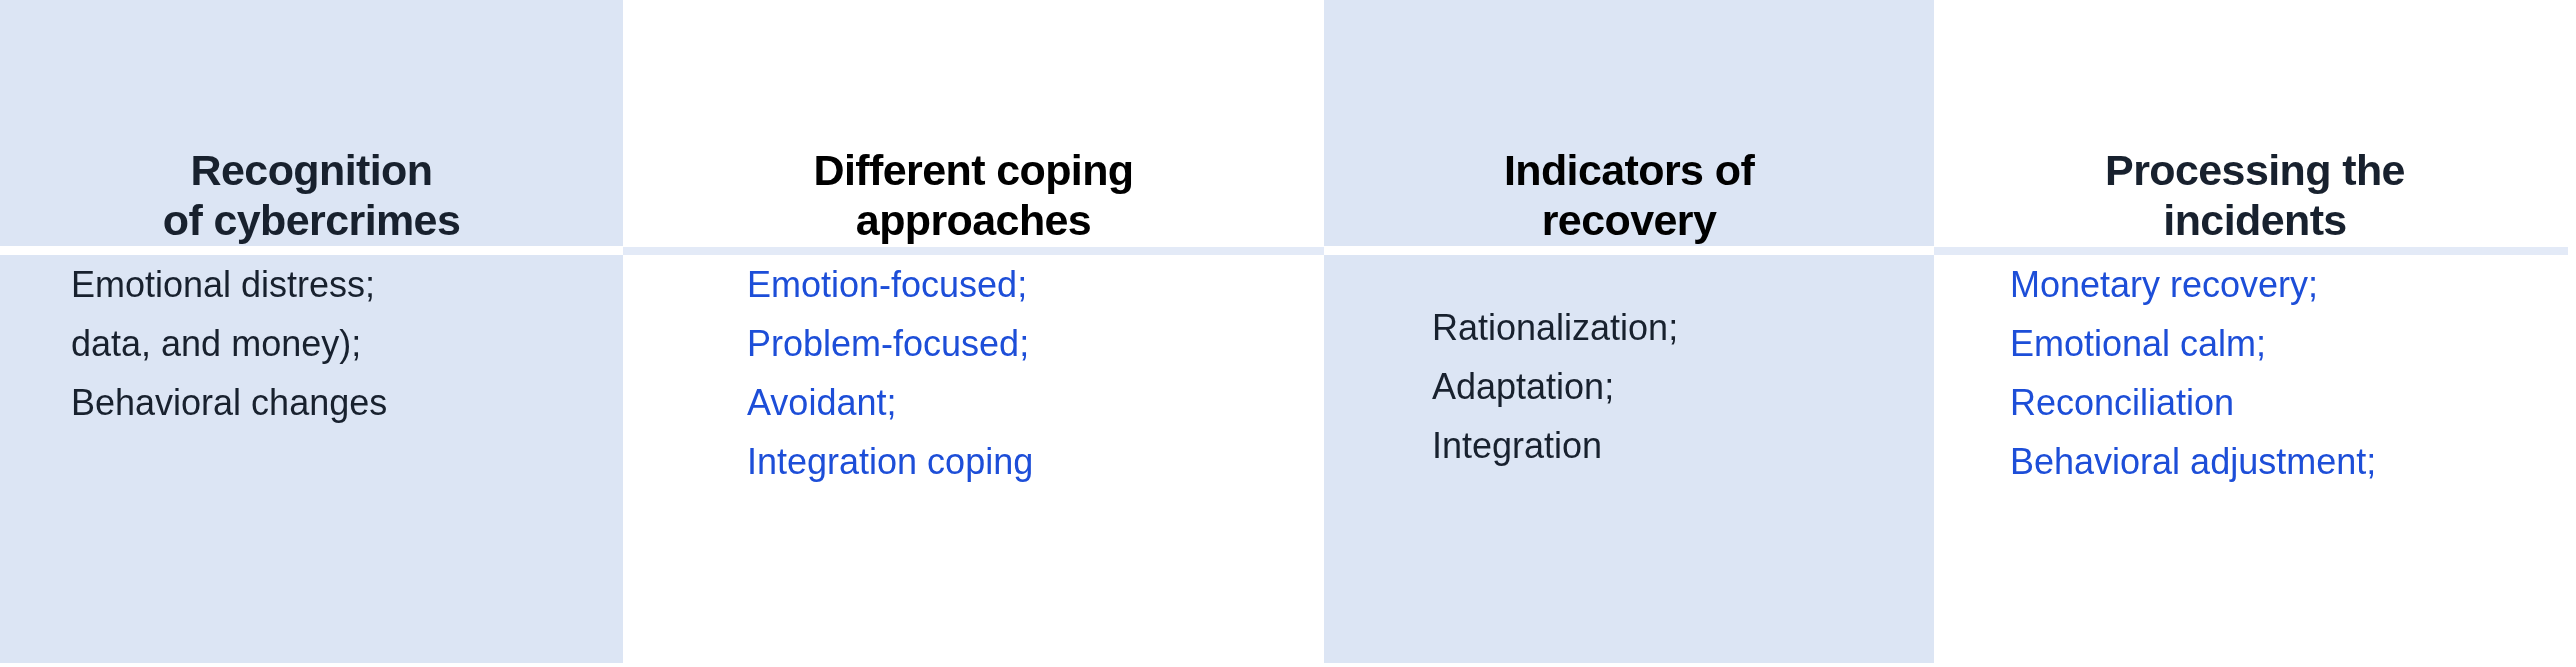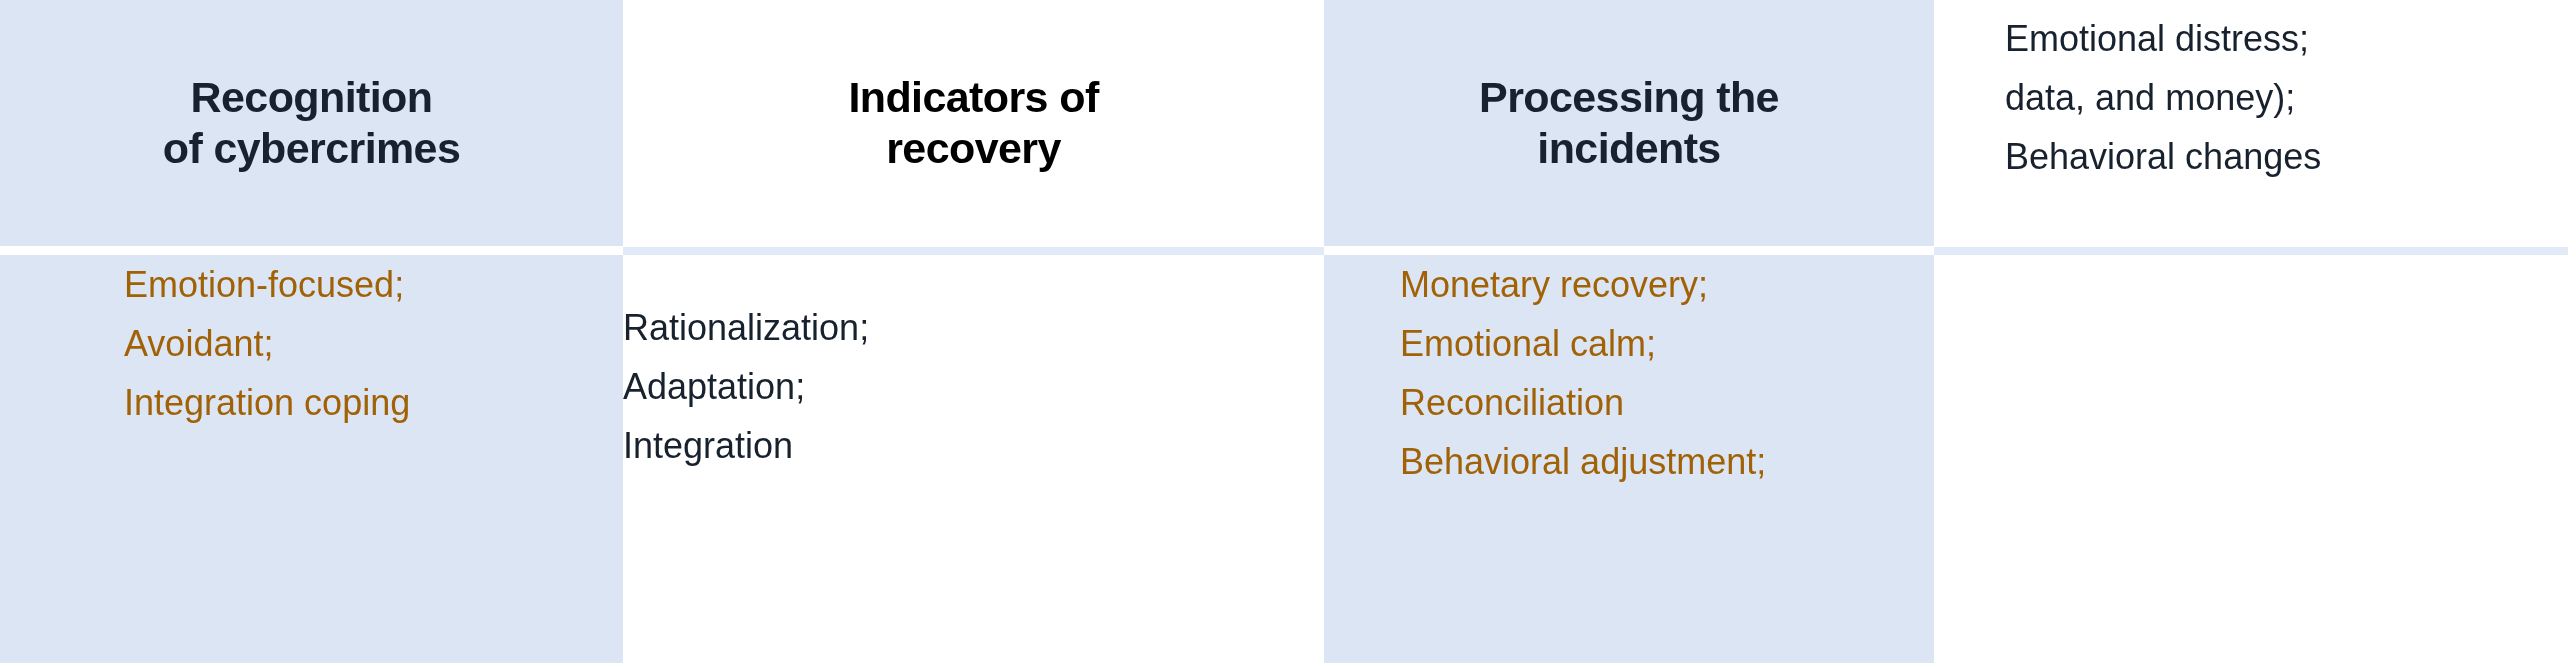--- a/index.html
+++ b/index.html
@@ -65,21 +65,21 @@
   }
 
   .cell {
     box-sizing: border-box;
     overflow: hidden;
   }
 
   
   .cell.header {
     display: flex;
-    align-items: center;
+    align-items: flex-end;
     justify-content: center;
     padding: 0 27px;
     border-radius: 21px;
   }
   .header-title {
     font-size: 43px;
     font-weight: 700;
     line-height: 1.18;
     text-align: center;
     letter-spacing: -0.6px;
@@ -101,26 +101,26 @@
   }
   .body-line {
     font-size: 36px;
     font-weight: 400;
     line-height: 1.27;
     margin-bottom: 13.4px;
     white-space: nowrap;
   }
   .body-line:last-child { margin-bottom: 0; }
   .body-list.dark  .body-line { color: #18212e; }
-  .body-list.black .body-line { color: #a16207; }
+  .body-list.black .body-line { color: #1d4ed8; }
 
   
   .cell.body.c1 .body-list { padding-left: 71px; }
   .cell.body.c2 .body-list { padding-left: 124px; }
-  .cell.body.c3 .body-list { }
+  .cell.body.c3 .body-list { padding-left: 108px; }
   .cell.body.c4 .body-list { padding-left: 76px; }
 
   
   .cell.body.c3 { padding-top: 59px; }
 </style>
 </head>
 <body>
 
 <div id="table-root">
 
@@ -133,20 +133,24 @@
   <div class="band-gap gap-1"></div>
   <div class="band-gap gap-3"></div>
 
   <div class="grid">
 
     <div class="cell header">
       <div class="header-title dark">Recognition
 of cybercrimes</div>
     </div>
 
+    <div class="cell header">
+      <div class="header-title black">Different coping
+approaches</div>
+    </div>
 
     <div class="cell header">
       <div class="header-title black">Indicators of
 recovery</div>
     </div>
 
     <div class="cell header">
       <div class="header-title dark">Processing the
 incidents</div>
     </div>
@@ -155,20 +159,21 @@
       <div class="body-list dark">
         <div class="body-line">Emotional distress;</div>
         <div class="body-line">data, and money);</div>
         <div class="body-line">Behavioral changes</div>
       </div>
     </div>
 
     <div class="cell body c2">
       <div class="body-list black">
         <div class="body-line">Emotion-focused;</div>
+        <div class="body-line">Problem-focused;</div>
         <div class="body-line">Avoidant;</div>
         <div class="body-line">Integration coping</div>
       </div>
     </div>
 
     <div class="cell body c3">
       <div class="body-list dark">
         <div class="body-line">Rationalization;</div>
         <div class="body-line">Adaptation;</div>
         <div class="body-line">Integration</div>

